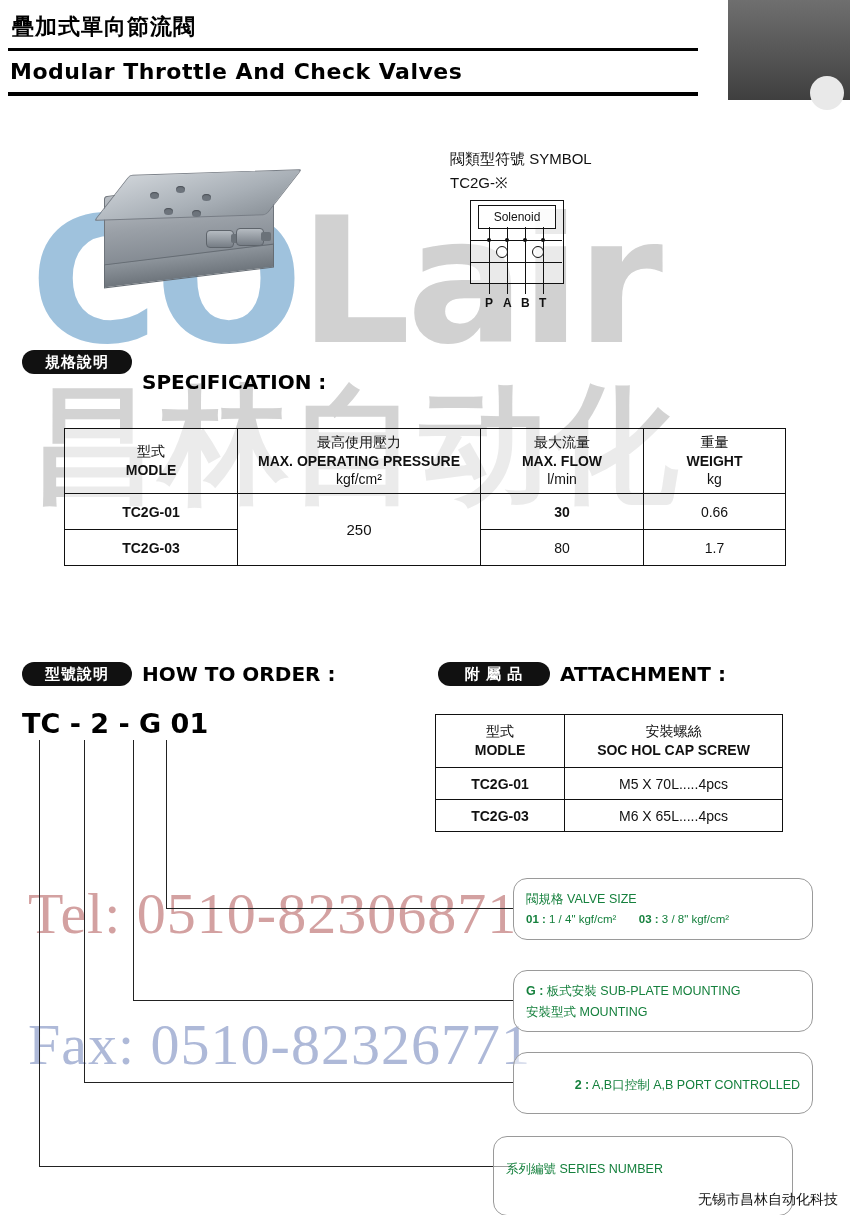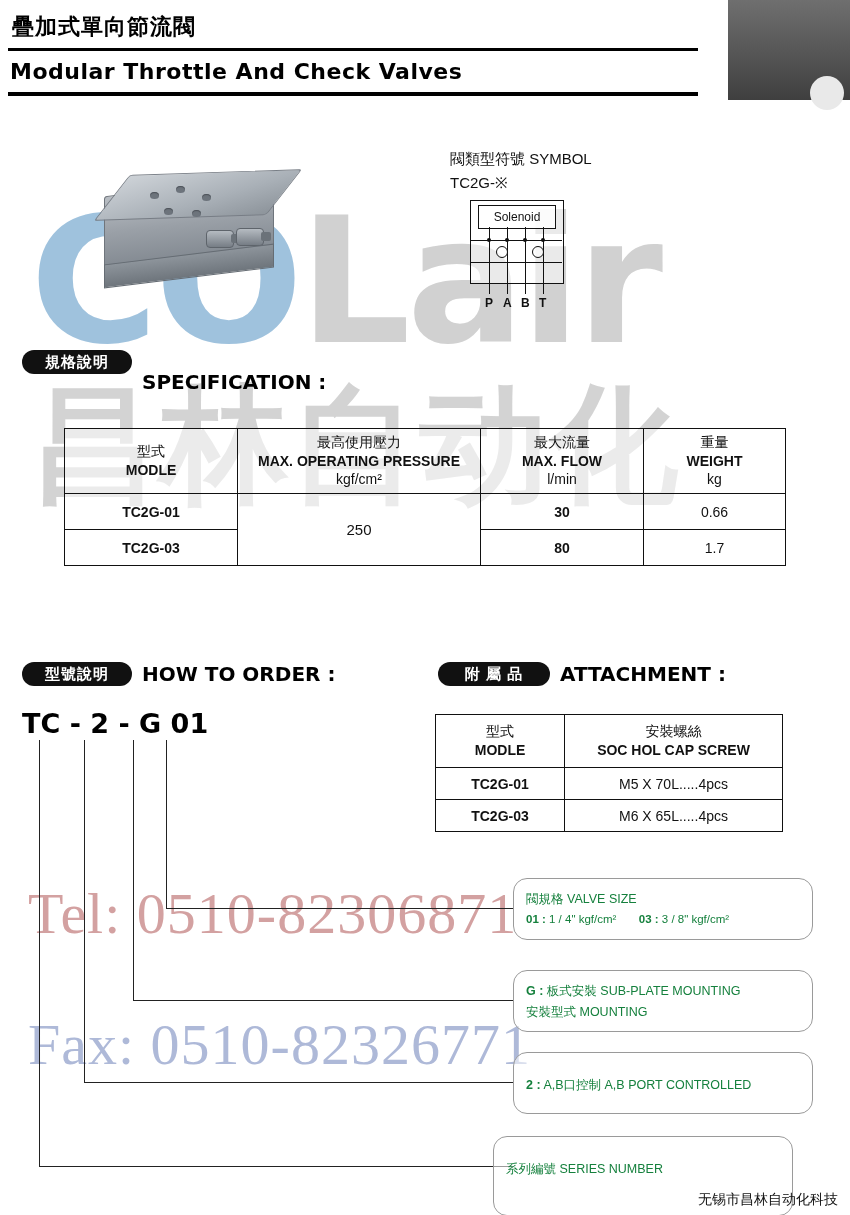--- a/index.html
+++ b/index.html
@@ -283,21 +283,21 @@
     </td>
   </tr>
   <tr class="rw">
     <td>TC2G-01</td>
     <td rowspan="2" style="font-weight:normal;font-size:15px;">250</td>
     <td style="font-weight:bold;">30</td>
     <td style="font-weight:normal;">0.66</td>
   </tr>
   <tr class="rw">
     <td>TC2G-03</td>
-    <td style="font-weight:bold;">80</td>
+    <td style="font-weight:normal;">80</td>
     <td style="font-weight:normal;">1.7</td>
   </tr>
 </tbody>
   </table>
 
 <div class="tag" style="left:22px;top:662px;width:110px;">型號說明</div>
 <div class="tag-en" style="left:142px;top:662px;">HOW TO ORDER :</div>
 
 <div class="code">TC - 2 - G 01</div>
 
@@ -358,21 +358,21 @@
     <b>G :</b>
     <span>板式安裝</span>
     <span>SUB-PLATE MOUNTING</span>
   </div>
   <div class="ln">
     <span>安裝型式</span>
     <span>MOUNTING</span>
   </div>
 </div>
 
-<div class="callout co3" style="padding-top:22px;">
+<div class="callout co3" style="padding-top:22px;text-align:right;">
   <div class="ln">
     <b>2 :</b>
     <span>A,B口控制</span>
     <span>A,B PORT CONTROLLED</span>
   </div>
 </div>
 
 <div class="callout co4" style="padding-top:22px;">
   <div class="ln">
     <span>系列編號</span>

